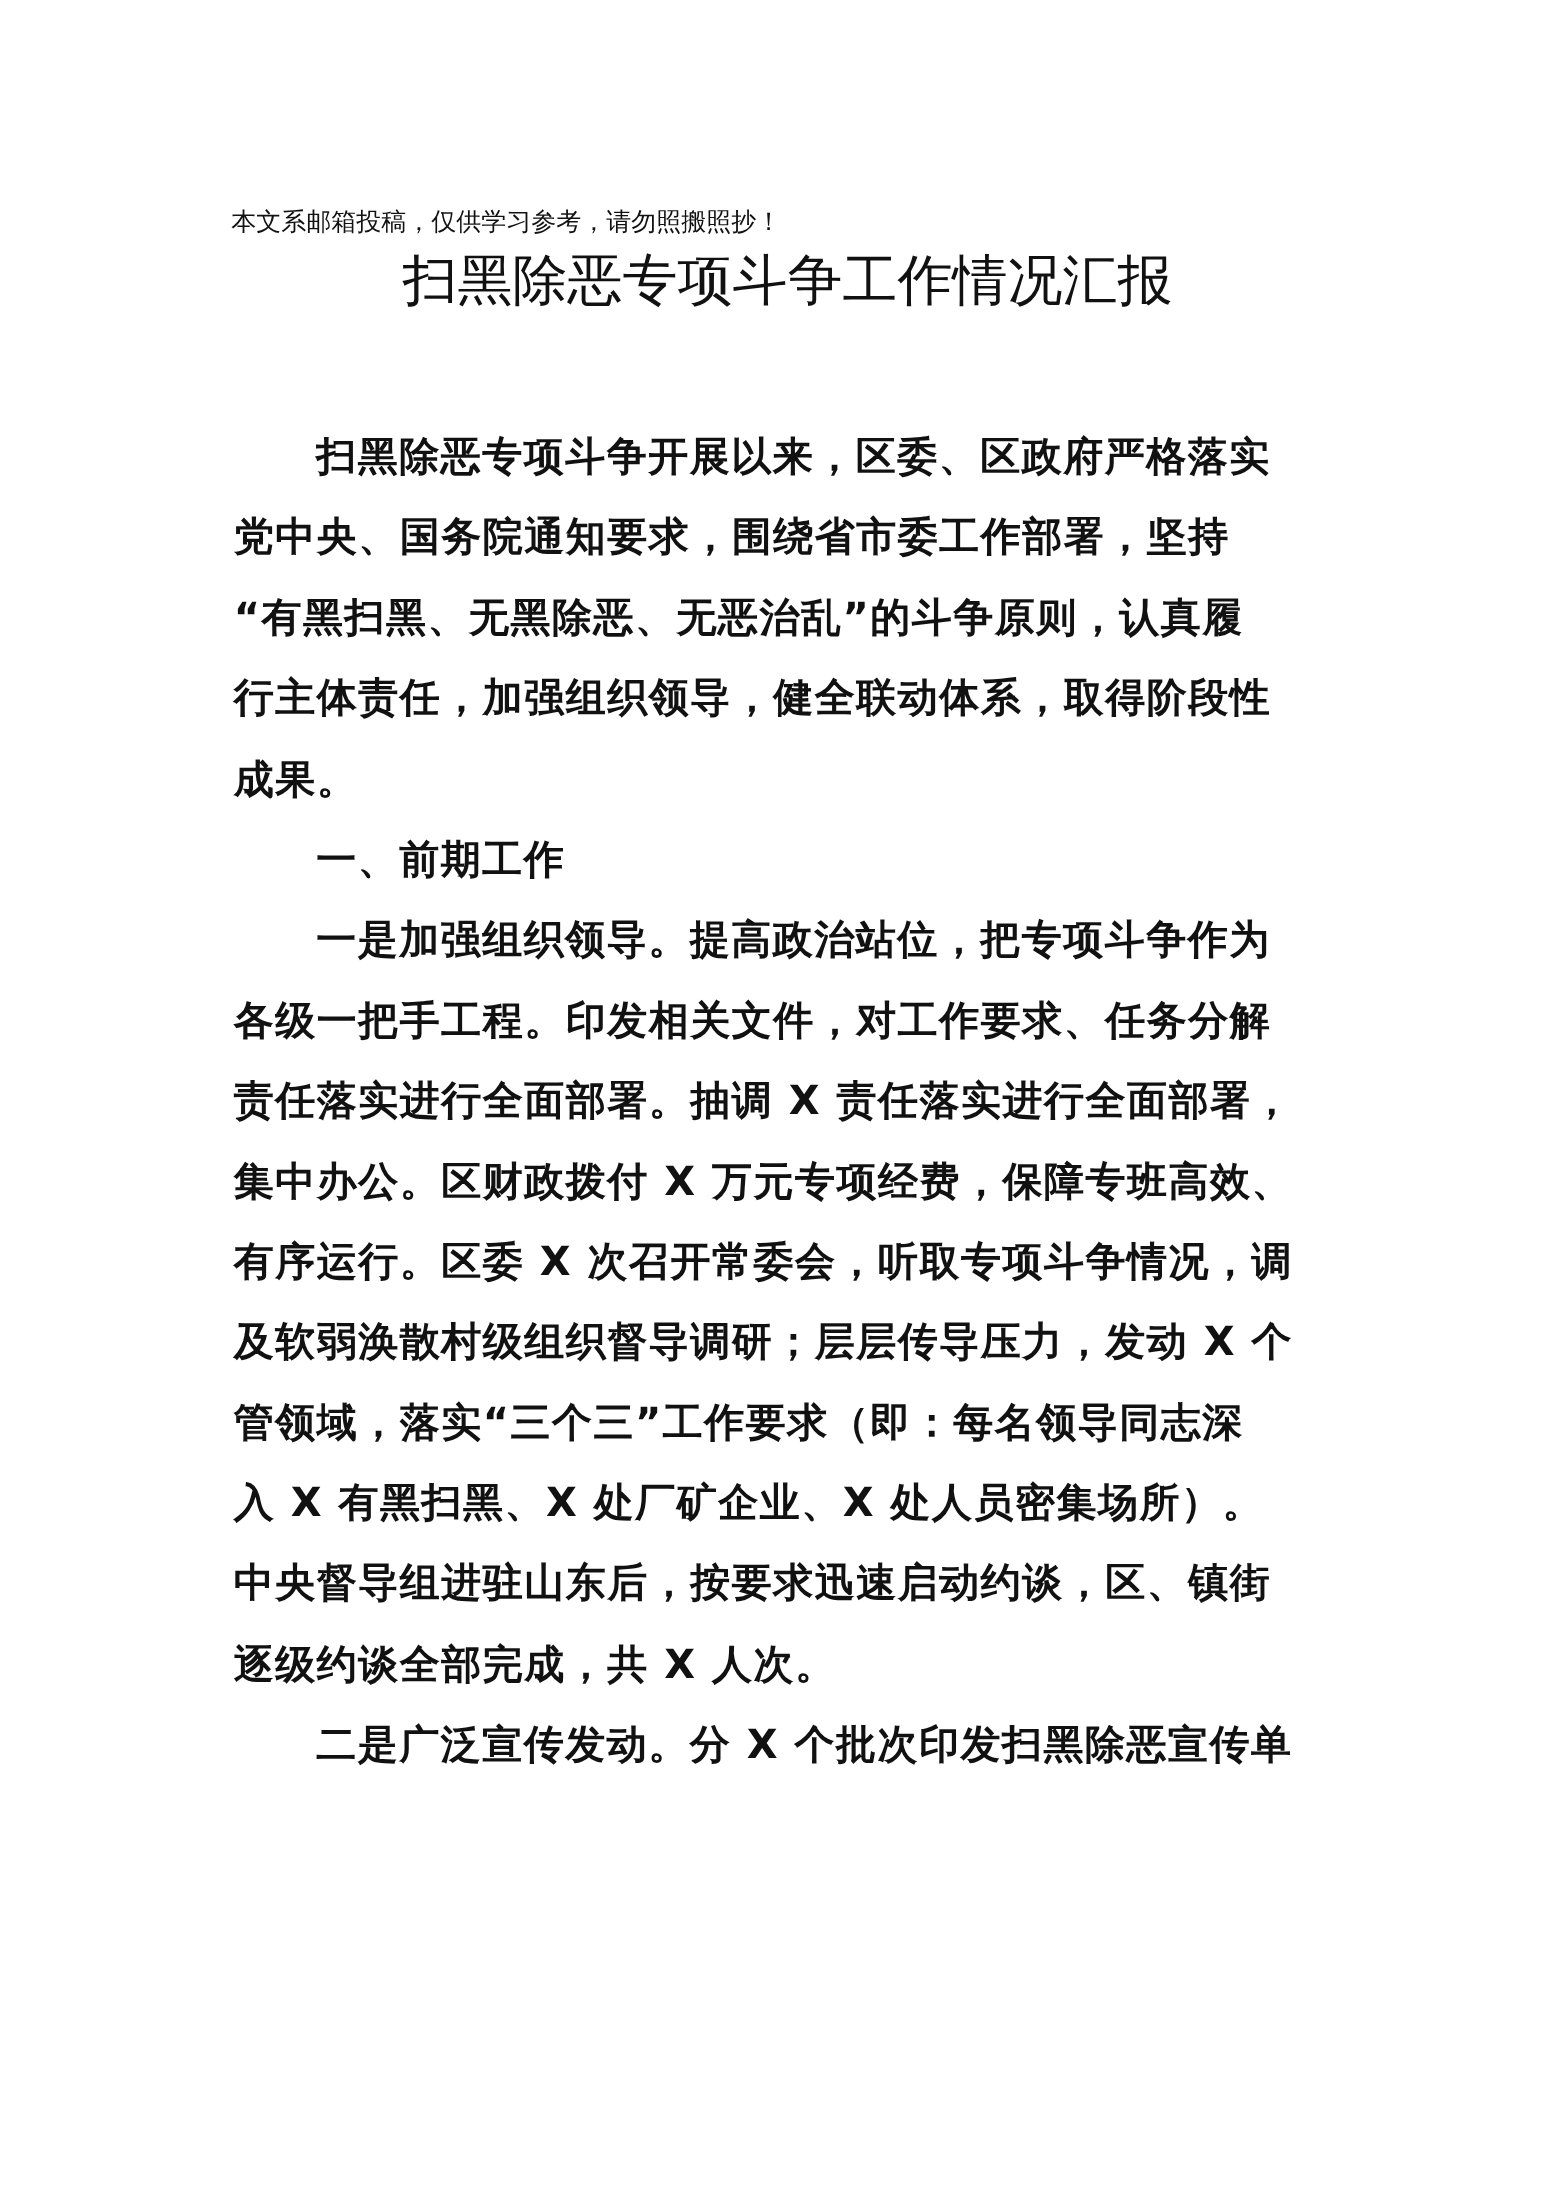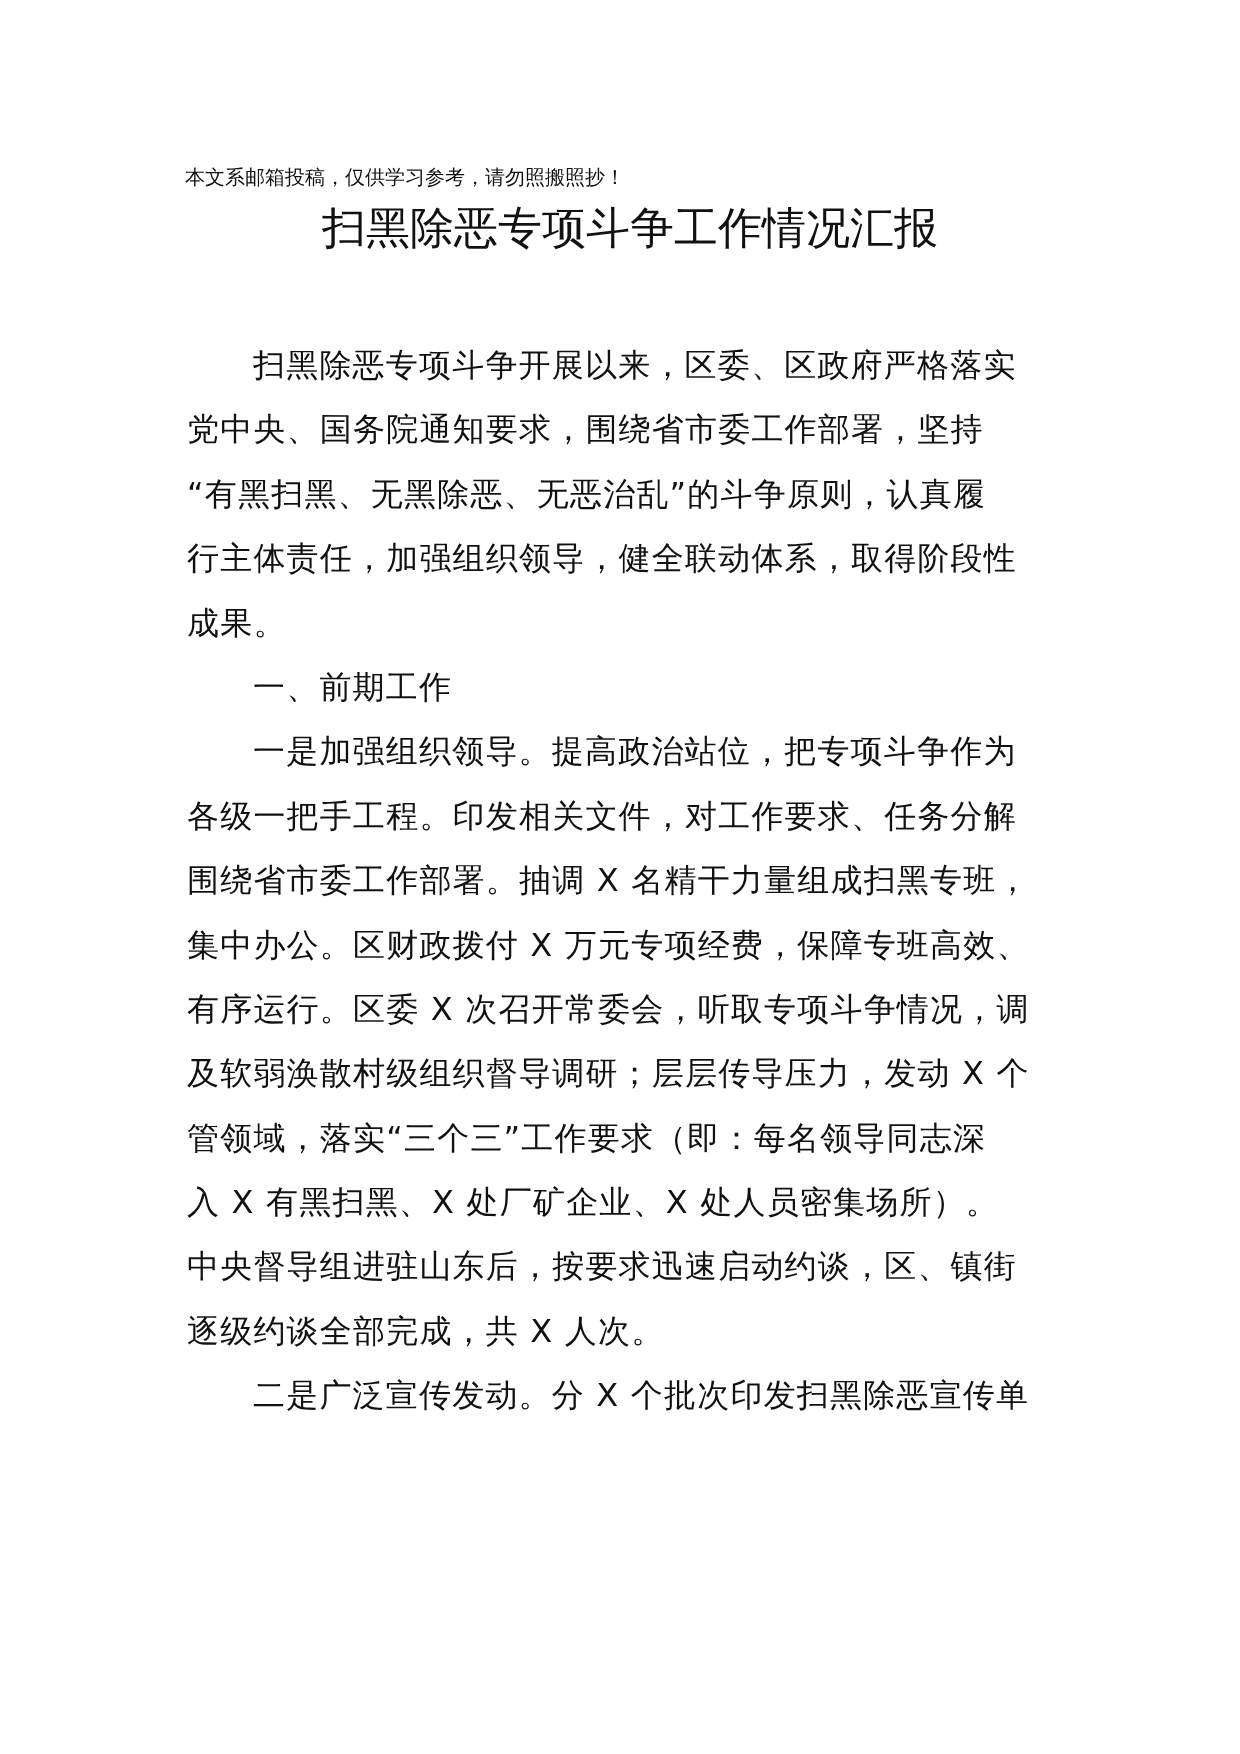--- a/index.html
+++ b/index.html
@@ -38,33 +38,35 @@
       width: 1240px;
       top: 200px;
       text-align: center;
       font-size: 44px;
       line-height: 56px;
       white-space: nowrap;
       font-weight: normal;
       margin: 0;
       padding-left: 20px;
       box-sizing: border-box;
+      font-family: Liberation Mono, monospace;
     }
     .body {
       position: absolute;
       left: 187px;
       top: 333px;
       width: 900px;
     }
     .line {
       font-size: 32px;
       height: 64.4px;
       line-height: 64.4px;
       white-space: nowrap;
       letter-spacing: 1.2px;
+      font-weight: bold;
     }
     .line.indent {
       padding-left: 66px;
     }
   </style>
 </head>
 <body>
 
 <div class="page">
   <div class="notice">本文系邮箱投稿，仅供学习参考，请勿照搬照抄！</div>
@@ -72,21 +74,21 @@
 
   <div class="body">
     <div class="line indent">扫黑除恶专项斗争开展以来，区委、区政府严格落实</div>
     <div class="line">党中央、国务院通知要求，围绕省市委工作部署，坚持</div>
     <div class="line">“有黑扫黑、无黑除恶、无恶治乱”的斗争原则，认真履</div>
     <div class="line">行主体责任，加强组织领导，健全联动体系，取得阶段性</div>
     <div class="line">成果。</div>
     <div class="line indent">一、前期工作</div>
     <div class="line indent">一是加强组织领导。提高政治站位，把专项斗争作为</div>
     <div class="line">各级一把手工程。印发相关文件，对工作要求、任务分解</div>
-    <div class="line">围绕省市委工作部署。抽调 X 名精干力量组成扫黑专班，</div>
+    <div class="line">责任落实进行全面部署。抽调 X 责任落实进行全面部署，</div>
     <div class="line">集中办公。区财政拨付 X 万元专项经费，保障专班高效、</div>
     <div class="line">有序运行。区委 X 次召开常委会，听取专项斗争情况，调</div>
     <div class="line">及软弱涣散村级组织督导调研；层层传导压力，发动 X 个</div>
     <div class="line">管领域，落实“三个三”工作要求（即：每名领导同志深</div>
     <div class="line">入 X 有黑扫黑、X 处厂矿企业、X 处人员密集场所）。</div>
     <div class="line">中央督导组进驻山东后，按要求迅速启动约谈，区、镇街</div>
     <div class="line">逐级约谈全部完成，共 X 人次。</div>
     <div class="line indent">二是广泛宣传发动。分 X 个批次印发扫黑除恶宣传单</div>
   </div>
 </div>

